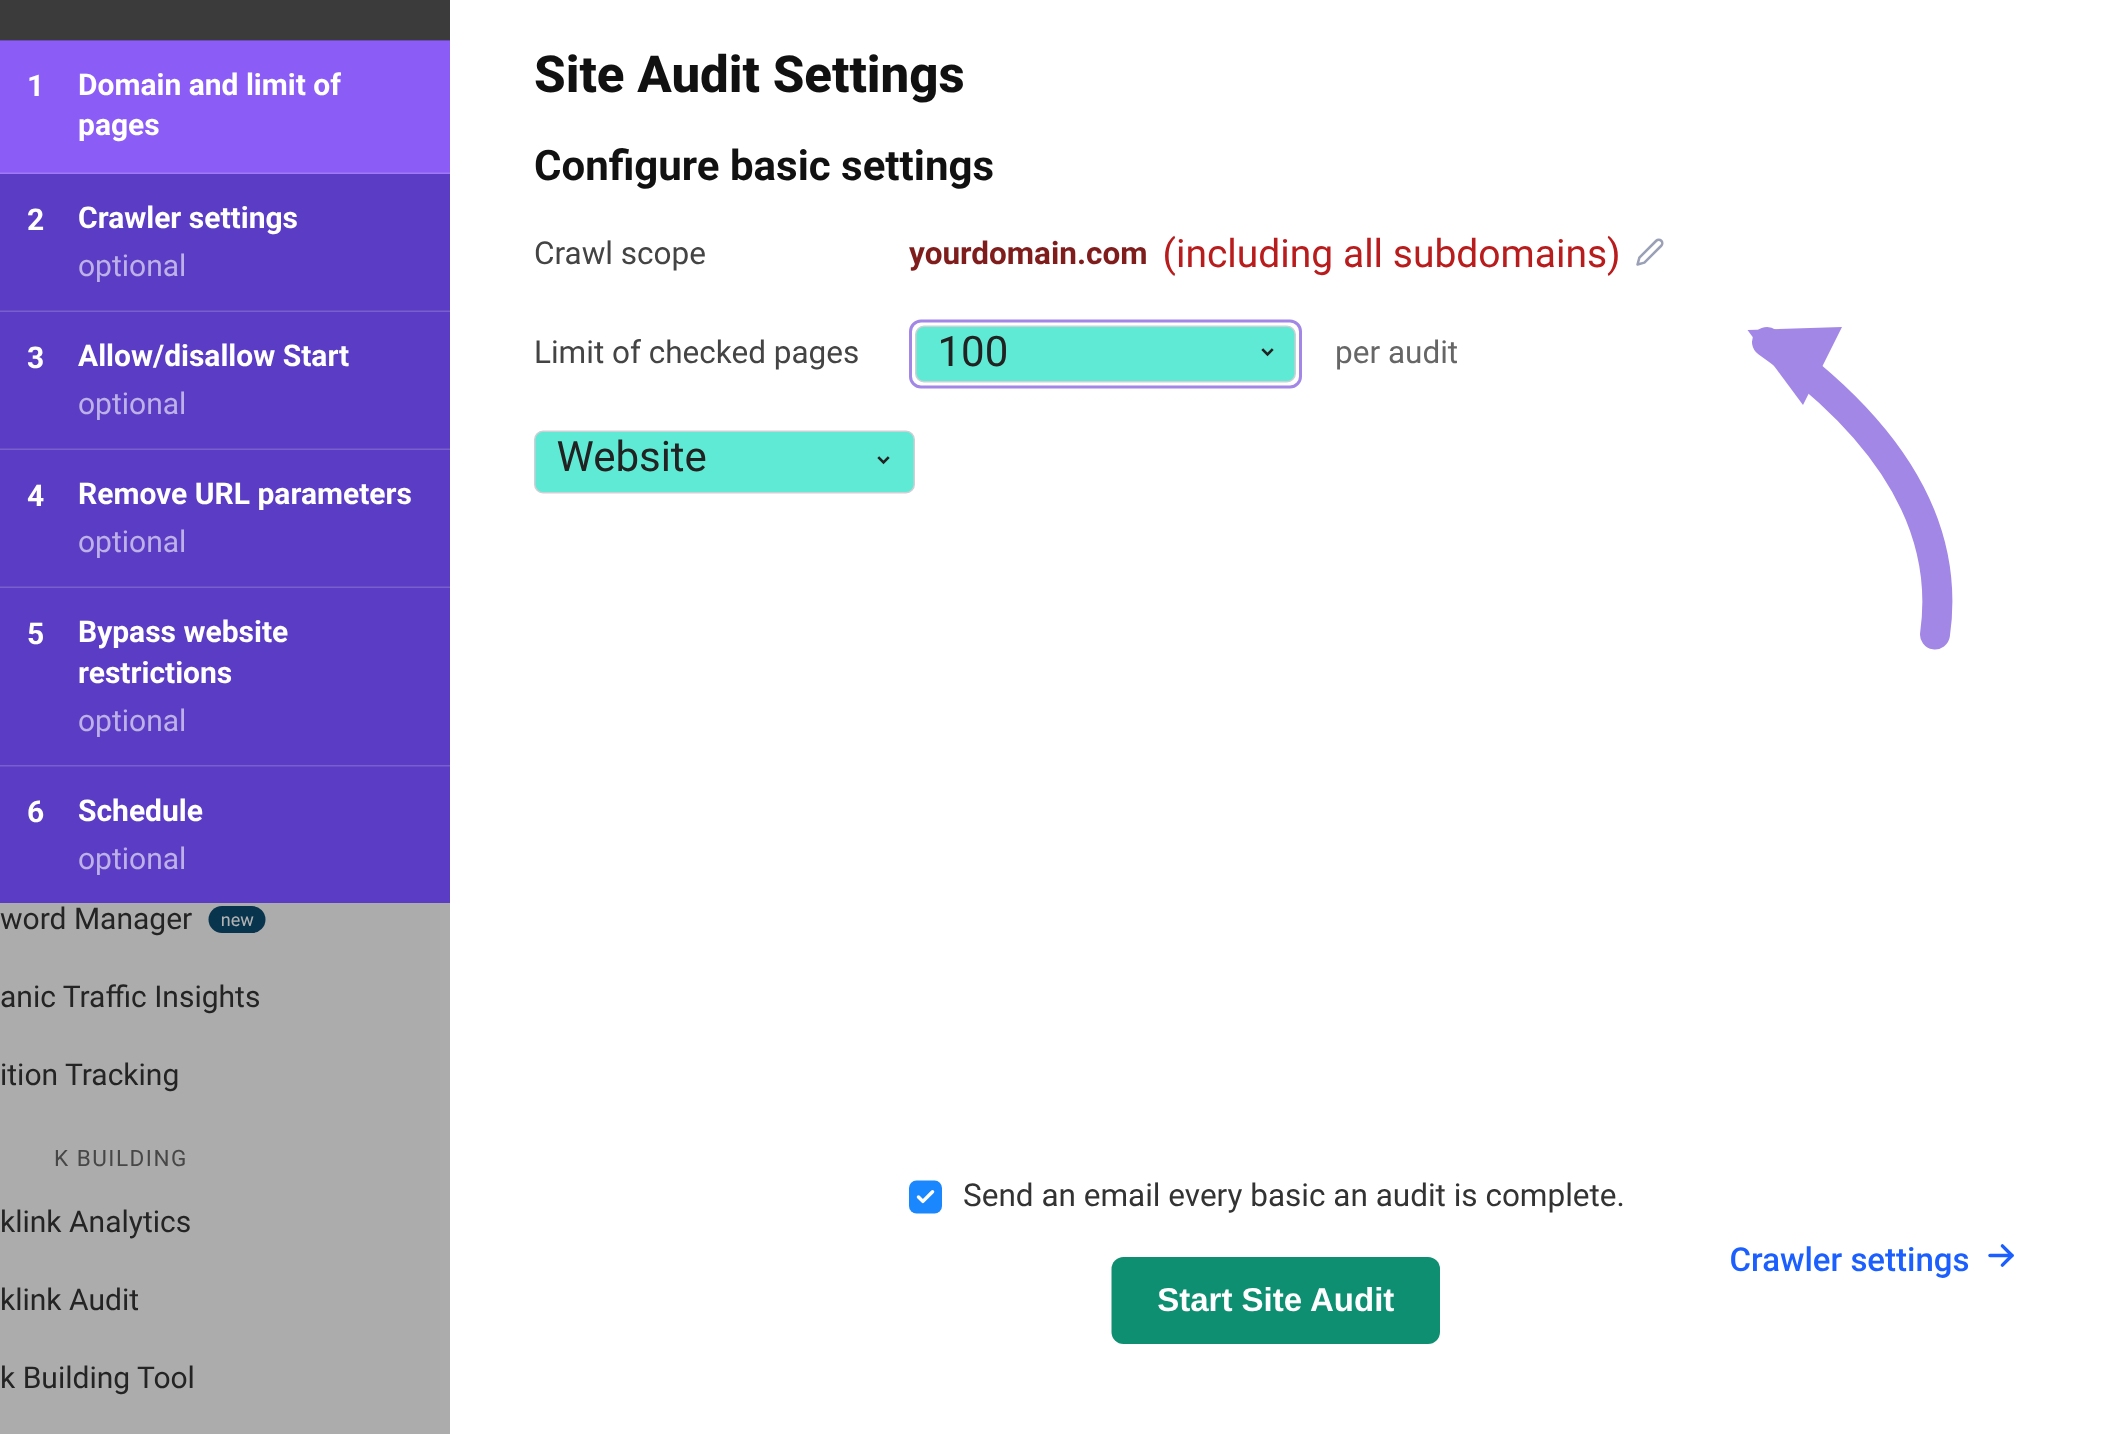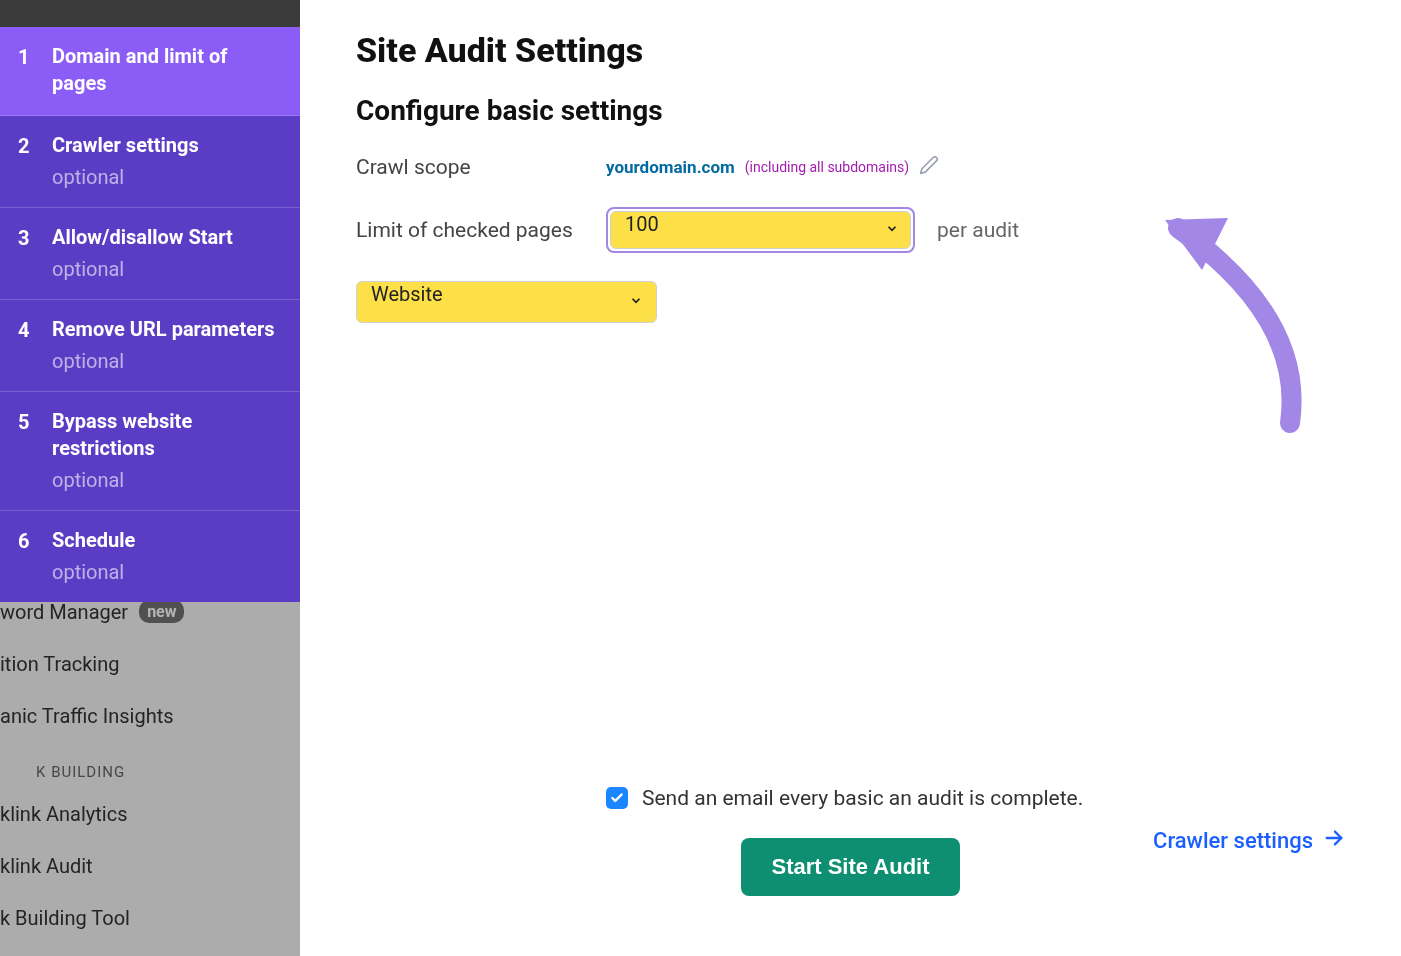--- a/index.html
+++ b/index.html
@@ -4,43 +4,43 @@
 <style>
   * { box-sizing: border-box; margin: 0; padding: 0; }
   html, body { width: 1401px; height: 956px; font-family: -apple-system, BlinkMacSystemFont, "Segoe UI", Roboto, Helvetica, Arial, sans-serif; background: #fff; color: #111; overflow: hidden; }
   .app { display: flex; width: 100%; height: 100%; position: relative; }
   
   .bg-panel { position: absolute; left: 0; top: 0; width: 300px; height: 100%; background: #f5f5f5; filter: brightness(0.7); }
   .bg-header { height: 27px; background: #3b3b3b; }
   .bg-items { padding-top: 562px; }
   .bg-link-row { font-size: 20px; color: #333; padding: 8px 0 8px 0; white-space: nowrap; margin-bottom: 6px; line-height: 1.5; }
   .bg-cat { font-size: 15px; color: #666; letter-spacing: 1px; padding: 18px 0 10px 0; margin-left: 36px; }
-  .badge-new { background:#737373; color:#fff; font-size:16px; font-weight:700; padding:2px 8px; border-radius:10px; margin-left:6px; vertical-align:2px; }
+  .badge-new { background:#0c4a6e; color:#fff; font-size:12px; font-weight:400; padding:2px 8px; border-radius:10px; margin-left:6px; vertical-align:2px; }
   
   .sidebar { position: absolute; left:0; top:0; width:300px; background:#5b3cc4; color:#fff; z-index:5; }
   .sb-top { height:27px; background:#3b3b3b; }
   .step { display:flex; align-items:flex-start; padding:16px 18px 18px 18px; border-bottom:1px solid rgba(255,255,255,0.18); cursor:pointer; }
   .step:last-child { border-bottom:none; }
   .step.active { background:#8b5cf6; }
   .step .num { width:34px; font-size:20px; font-weight:700; color:#fff; flex-shrink:0; padding-top:2px; }
   .step .txt { flex:1; }
   .step .title { font-size:20px; font-weight:700; line-height:1.35; }
   .step .opt { font-size:20px; color:rgba(255,255,255,0.6); margin-top:6px; }
   
   .main { margin-left:300px; padding:30px 56px 30px 56px; width:calc(100% - 300px); height:100%; position:relative; display:flex; flex-direction:column; }
   .h1 { font-size:34px; font-weight:800; color:#111; margin-bottom:24px; }
   .h2 { font-size:28px; font-weight:700; color:#111; margin-bottom:28px; }
   .form-area { flex:1; }
   .row { display:flex; align-items:center; margin-bottom:28px; }
   .lbl { width:250px; font-size:21px; color:#444; }
   .val { display:flex; align-items:center; gap:10px; }
-  .domain { font-size:17px; font-weight:700; color:#0369a1; }
-  .subnote { font-size:14px; color:#a21caf; }
+  .domain { font-size:21px; font-weight:700; color:#7f1d1d; }
+  .subnote { font-size:26px; color:#b91c1c; }
   .pencil { color:#9aa0b5; cursor:pointer; }
-  .select { appearance:none; -webkit-appearance:none; width:301px; height:42px; border:1px solid #cfcfd6; border-radius:6px; padding:0 40px 0 14px; font-size:20px; color:#222; background:#fde047; cursor:pointer; position:relative; }
+  .select { appearance:none; -webkit-appearance:none; width:254px; height:42px; border:1px solid #cfcfd6; border-radius:6px; padding:0 40px 0 14px; font-size:28px; color:#222; background:#5eead4; cursor:pointer; position:relative; }
   .select-wrap { position:relative; display:inline-block; }
   .select-wrap.highlight { padding:2px; border:2px solid #a287e6; border-radius:8px; }
   .select-wrap.highlight .select { height:38px; }
   .caret { position:absolute; right:14px; top:50%; transform:translateY(-50%); pointer-events:none; color:#222; }
   .after-text { font-size:21px; color:#666; margin-left:12px; }
   .footer { display:flex; align-items:center; justify-content:flex-start; gap:28px; padding-bottom:30px; position:relative; }
   .chk-row { display:flex; align-items:center; gap:14px; margin-bottom:28px; }
   .chk { width:22px; height:22px; border-radius:5px; background:#1b87ff; display:flex; align-items:center; justify-content:center; color:#fff; cursor:pointer; }
   .chk-label { font-size:21px; color:#333; }
   .btn-primary { background:#0f8f72; color:#fff; font-size:22px; font-weight:700; border:none; border-radius:8px; padding:16px 30px; cursor:pointer; }
@@ -54,24 +54,24 @@
 <div class="app">
 
   <div class="bg-panel">
     <div class="bg-header"></div>
     <div class="bg-items">
       <div class="bg-link-row">
         <span>word Manager</span>
         <span class="badge-new">new</span>
       </div>
       <div class="bg-link-row">
+        <span>anic Traffic Insights</span>
+      </div>
+      <div class="bg-link-row">
         <span>ition Tracking</span>
-      </div>
-      <div class="bg-link-row">
-        <span>anic Traffic Insights</span>
       </div>
       <div class="bg-cat">K BUILDING</div>
       <div class="bg-link-row">
         <span>klink Analytics</span>
       </div>
       <div class="bg-link-row">
         <span>klink Audit</span>
       </div>
       <div class="bg-link-row">
         <span>k Building Tool</span>

